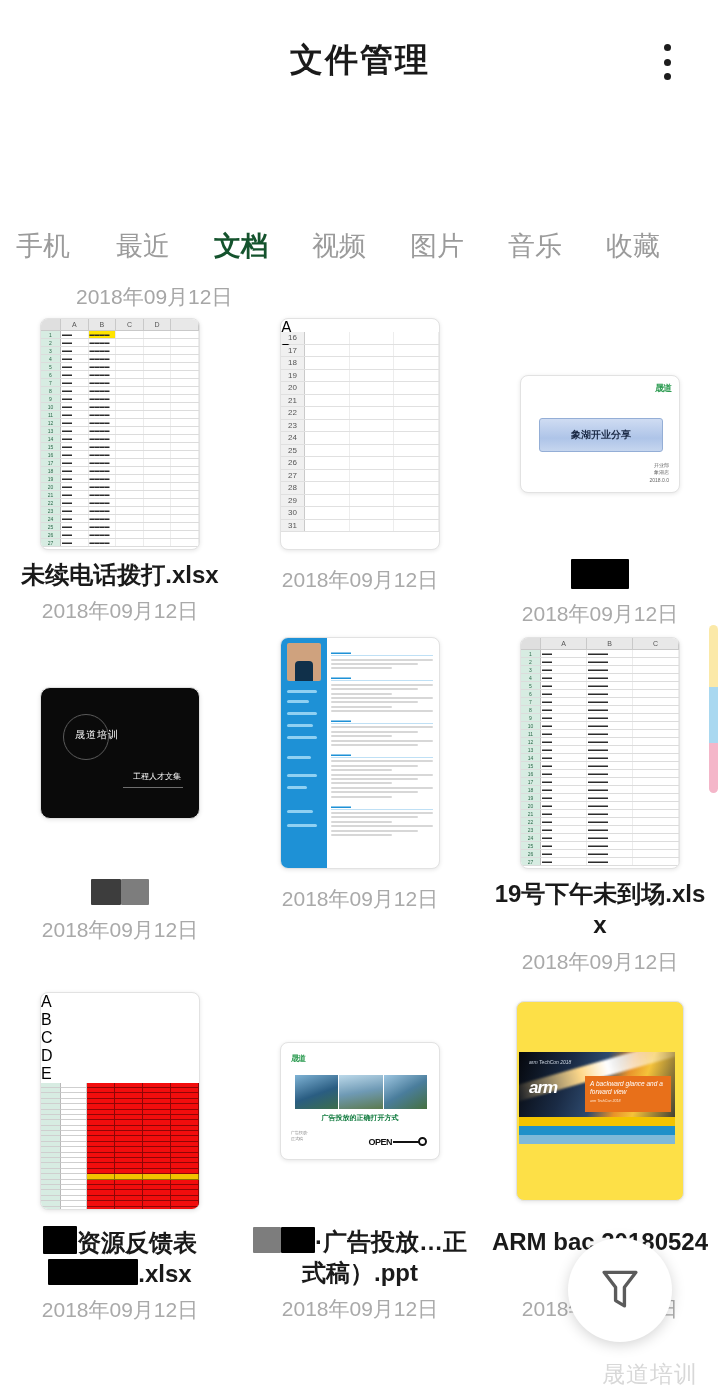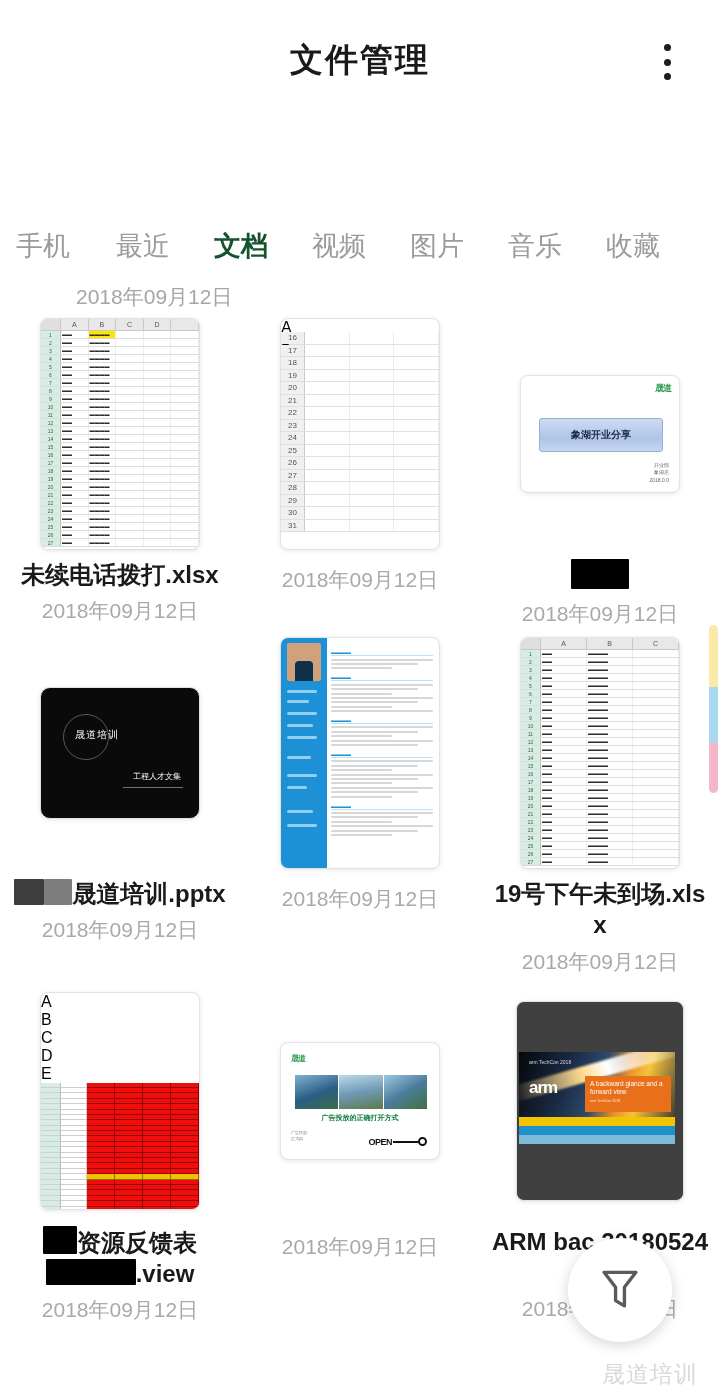--- a/index.html
+++ b/index.html
@@ -148,21 +148,21 @@
   .ad-i2 { flex:1; background:linear-gradient(170deg,#bcd9ea 0%,#6f9ab5 50%,#5c7a4e 100%); }
   .ad-i3 { flex:1; background:linear-gradient(150deg,#9fc7e2 0%,#4a7d9c 50%,#45703f 100%); }
   .ad-cap { position:absolute; left:0; right:0; top:70px; text-align:center; font-size:7px; color:#0f7a3d; font-weight:700;}
   .ad-key { position:absolute; right:12px; bottom:12px; display:flex; align-items:center; }
   .ad-key .kw { font-size:9px; font-weight:700; color:#111; letter-spacing:-0.5px;}
   .ad-key .kb { width:26px; height:2px; background:#111; margin-left:1px;}
   .ad-key .kc { width:9px; height:9px; border:2px solid #111; border-radius:50%; margin-left:-1px;}
   .ad-foot { position:absolute; left:10px; bottom:16px; font-size:4px; color:#777; line-height:1.6;}
 
   
-  .slide-arm { width:180px; height:200px; background:#404040; }
+  .slide-arm { width:180px; height:200px; background:#fde047;font-style:italic; }
   .arm-img { position:absolute; left:2px; top:50px; width:156px; height:92px; overflow:hidden;
              background:linear-gradient(110deg,#05070c 0%,#1a2b45 30%,#2e4a6e 48%,#e8922a 62%,#f5c33a 72%,#1a2233 100%); }
   .arm-streak { position:absolute; left:-10px; top:10px; width:180px; height:16px;
                 background:linear-gradient(90deg,rgba(255,255,255,0) 0%,#ffd98a 40%,#ffffff 55%,rgba(255,255,255,0) 100%);
                 transform:rotate(-16deg); filter:blur(1px); }
   .arm-logo { position:absolute; left:10px; top:26px; font-size:17px; color:#fff; font-weight:700; letter-spacing:-1px;}
   .arm-top { position:absolute; left:10px; top:7px; font-size:5px; color:#cfd8e4; }
   .arm-orange { position:absolute; right:4px; top:24px; width:86px; height:36px; background:#e8701a; padding:4px 5px; }
   .arm-orange .t { font-size:6.5px; color:#fff; line-height:1.35; }
   .arm-orange .s { font-size:3.6px; color:#ffe6cf; margin-top:2px;}
@@ -754,21 +754,21 @@
 
       <div class="cell">
         <div class="thumb-box">
           <div class="thumb slide-black">
             <div class="sb-circ"></div>
             <div class="sb-t1">晟道培训</div>
             <div class="sb-t2">工程人才文集</div>
             <div class="sb-line"></div>
           </div>
         </div>
-        <div class="fname"><span class="redact dgray" style="width: 30px; height: 26px;"></span><span class="redact gray" style="width: 28px; height: 26px;"></span><span>晟道培训.pptx</span></div>
+        <div class="fname"><span class="redact dgray" style="width: 30px; height: 26px;"></span><span class="redact gray" style="width: 28px; height: 26px;"></span></div>
         <div class="fdate">2018年09月12日</div>
       </div>
 
       <div class="cell">
         <div class="thumb-box">
           <div class="thumb slide-cv">
             <div class="cv-left">
               <div class="cv-photo"></div>
               <div class="cv-lbar" style="top:52px"></div>
               <div class="cv-lbar" style="top:62px;width:22px"></div>
@@ -1367,21 +1367,21 @@
                   <div class="xr-h"></div>
                   <div class="xr-a"></div>
                   <div class="xr-c"></div>
                   <div class="xr-c"></div>
                   <div class="xr-c"></div>
                   <div class="xr-c"></div>
                 </div>
               </div>
           </div>
         </div>
-        <div class="fname"><span class="redact" style="width: 34px; height: 28px;"></span><span>资源反馈表</span><span class="redact" style="width: 90px; height: 26px;"></span><span>.view</span></div>
+        <div class="fname"><span class="redact" style="width: 34px; height: 28px;"></span><span>资源反馈表</span><span class="redact" style="width: 90px; height: 26px;"></span><span>.xlsx</span></div>
         <div class="fdate">2018年09月12日</div>
       </div>
 
       <div class="cell">
         <div class="thumb-box">
           <div class="thumb slide-ad">
             <div class="ad-logo">晟道</div>
             <div class="ad-imgs">
               <div class="ad-i1"></div>
                 <div class="ad-i2"></div>
@@ -1389,20 +1389,21 @@
             </div>
             <div class="ad-cap">广告投放的正确打开方式</div>
             <div class="ad-foot">广告投放·<br>正式稿</div>
             <div class="ad-key">
               <span class="kw">OPEN</span>
               <span class="kb"></span>
                 <span class="kc"></span>
             </div>
           </div>
         </div>
+        <div class="fname"><span class="redact gray" style="width: 28px; height: 26px;"></span><span class="redact" style="width: 34px; height: 26px;"></span><span>·广告投放…正式稿）.ppt</span></div>
         <div class="fdate">2018年09月12日</div>
       </div>
 
       <div class="cell">
         <div class="thumb-box">
           <div class="thumb slide-arm">
             <div class="arm-img">
               <div class="arm-streak"></div>
               <div class="arm-top">arm TechCon 2018</div>
               <div class="arm-logo">arm</div>

